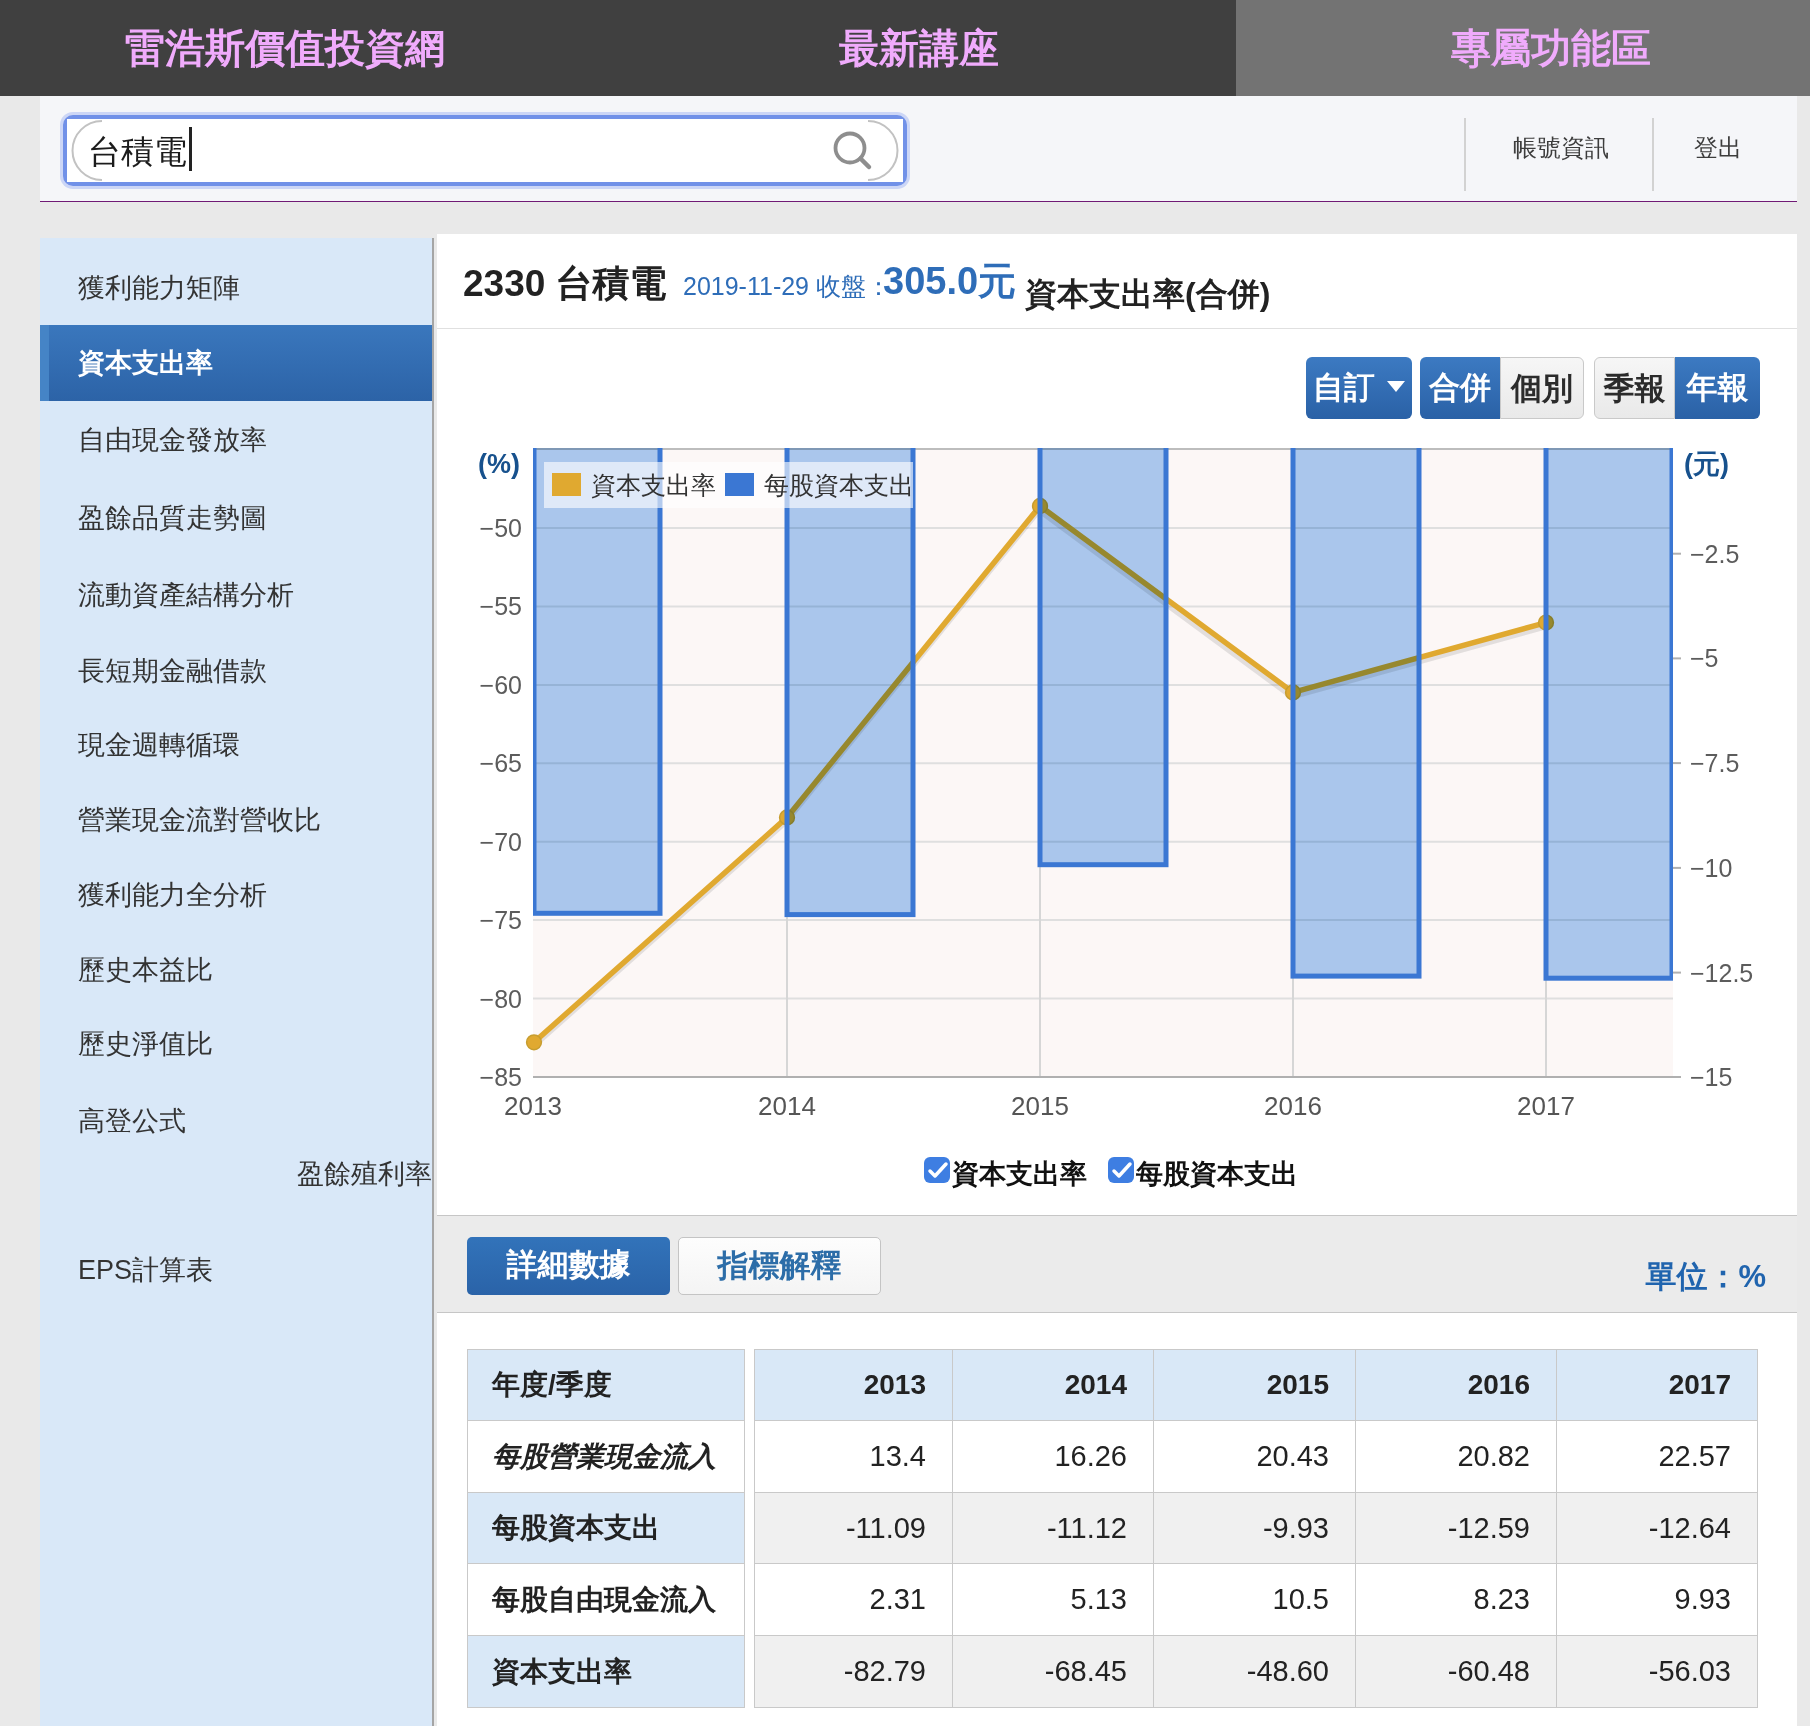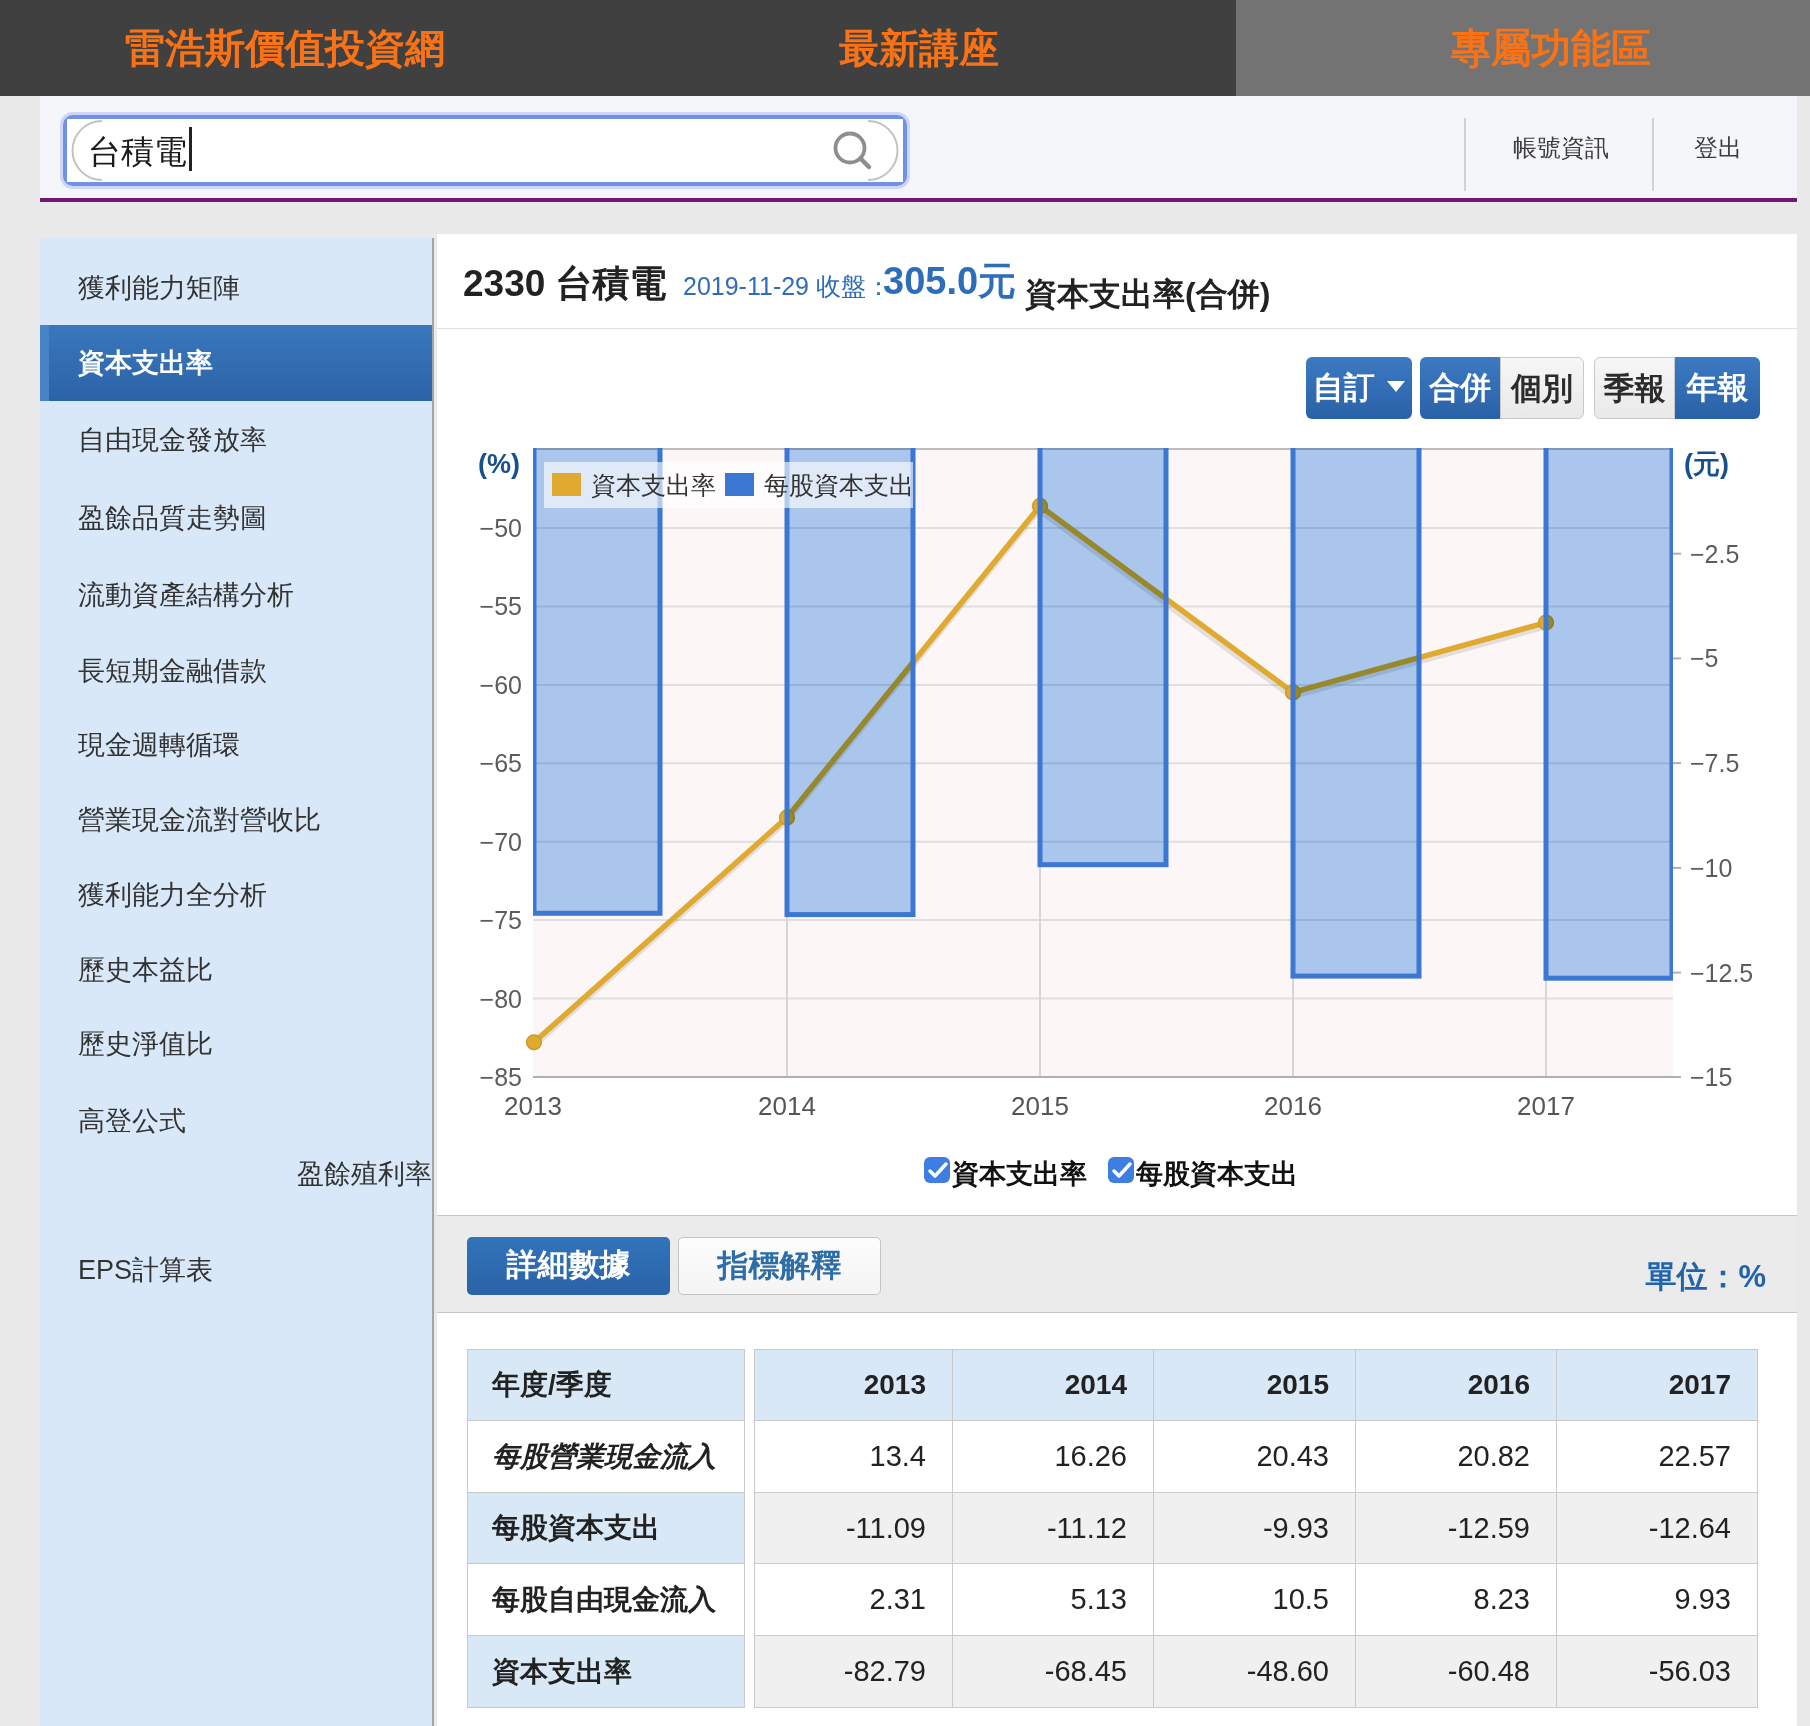--- a/index.html
+++ b/index.html
@@ -2,23 +2,23 @@
 <html><head>
 <meta charset="utf-8">
 <style>
 * { margin:0; padding:0; box-sizing:border-box; }
 html,body { width:1810px; height:1726px; }
 body { position:relative; background:#e9e9e9; font-family:"Liberation Sans",sans-serif; overflow:hidden; }
 .abs { position:absolute; }
 
 .nav { left:0; top:0; width:1810px; height:96px; background:#404040; }
 .nav .tab3bg { position:absolute; left:1236px; top:0; width:574px; height:96px; background:#737373; }
-.nav .t { position:absolute; top:0; height:96px; line-height:96px; color:#f97316; font-weight:bold; font-size:40px; text-align:center; }
-
-.srow { left:40px; top:96px; width:1757px; height:106px; background:#f5f6f9; border-bottom:4px solid #701a75; }
+.nav .t { position:absolute; top:0; height:96px; line-height:96px; color:#f0abfc; font-weight:bold; font-size:40px; text-align:center; }
+
+.srow { left:40px; top:96px; width:1757px; height:106px; background:#f5f6f9; border-bottom:1px solid #701a75; }
 .sbox-outer { position:absolute; left:23px; top:19px; width:844px; height:71px; border:4px solid #7191e8; border-radius:10px; box-shadow:0 0 0 3px #ccd6f6; background:#fff; }
 .sbox-inner { position:absolute; left:0px; top:0px; width:836px; height:63px; background:#fff; }
 .stext { position:absolute; left:21px; top:11px; font-size:33px; color:#1c1c1c; }
 .cursor { position:absolute; left:122px; top:8px; width:3px; height:44px; background:#222; }
 .acct { position:absolute; top:0; height:106px; line-height:103px; font-size:24px; color:#3d3d3d; text-align:center; }
 .vdiv { position:absolute; top:22px; width:2px; height:73px; background:#d2d2d2; }
 
 .sidebar { left:40px; top:238px; width:394px; height:1488px; background:#d9e8f8; border-right:2px solid #a5a5a5; }
 .mi { position:absolute; left:0; width:392px; height:76px; line-height:76px; padding-left:38px; font-size:27px; color:#333; }
 .mi.sel { background:linear-gradient(#3a77bd,#2c63a7); border-left:9px solid #4584c6; padding-left:29px; color:#fff; font-weight:bold; }

